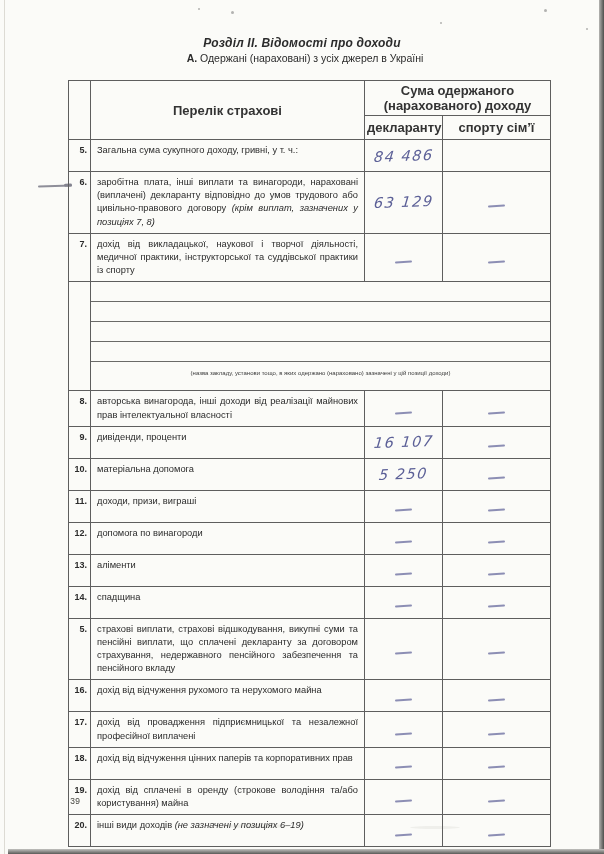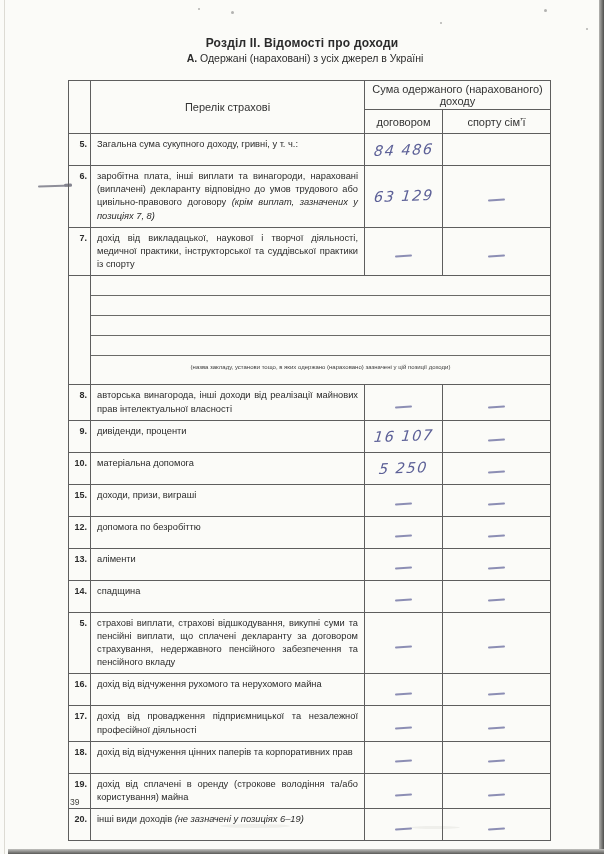--- a/index.html
+++ b/index.html
@@ -13,34 +13,34 @@
   .edge-right  { position:absolute; top:0; right:0; width:5px; height:100%;
                  background:linear-gradient(to right,#b5b5b2,#4e4e4c); }
   .edge-bottom { position:absolute; left:8px; bottom:0; width:596px; height:5px;
                  background:linear-gradient(to bottom,#c2c2bf,#5a5a58); }
   .left-line   { position:absolute; left:4px; top:0; width:1px; height:100%; background:#dddbd4; }
   .speck { position:absolute; background:#777; border-radius:50%; opacity:.55; }
   .smudge { position:absolute; background:#9a9a96; opacity:.12; border-radius:50%; }
 
   
   .titles { position:absolute; top:36px; left:0; width:604px; text-align:center; }
-  .title    { font-size:12px; font-weight:bold; letter-spacing:.2px; }
+  .title    { font-size:12px; font-weight:bold; letter-spacing:.2px;font-style:italic; }
   .subtitle { font-size:10.5px; margin-top:2px;margin-left:6px; }
   .subtitle .b { font-weight:bold; }
 
   
   .decl-table { position:absolute; left:68px; top:80px; width:482px;
                 border-collapse:collapse; table-layout:fixed; }
   .decl-table th, .decl-table td { border:1px solid var(--border); }
   .decl-table { border:1.5px solid #474745; }
   col.c-num  { width:22px; }
   col.c-desc { width:274px; }
   col.c-dec  { width:78px; }
   col.c-fam  { width:108px; }
-  thead th { font-weight:normal; font-size:11px; color:#333; padding:2px; }
+  thead th { font-weight:bold; font-size:13px; color:#333; padding:2px; }
   thead tr.h1 th { height:21px; }
   thead tr.h2 th { height:19px; }
 
   td.num  { font-size:9px; font-weight:bold; text-align:right;
             vertical-align:top; padding:5px 3px 0 0; }
   td.desc { font-size:9.3px; line-height:1.42; text-align:justify;
             vertical-align:top; padding:4px 6px; height:23px;margin-top:25px; }
   td.desc .it { font-style:italic; }
   td.val  { text-align:center; vertical-align:middle; }
 
@@ -55,21 +55,21 @@
   .bl { height:19px; border-bottom:1px solid #6a6a68; }
   .inst-caption { height:20px; font-size:6px; color:#3a3a3a; text-align:center; padding-top:8px; }
 
   
   .pen-mark { position:absolute; left:38px; top:185px; width:34px; height:2px;
               background:#8e8e99; border-radius:2px; transform:rotate(-2deg); }
   .pen-mark::after { content:""; position:absolute; right:0; top:-1px; width:8px; height:3px;
                      background:#83838f; border-radius:2px; }
 
   .page-number { position:absolute; left:70px; top:797px;
-                 font-family:Liberation Sans, sans-serif; font-size:8.5px; color:#44443f; }
+                 font-family:Liberation Mono, monospace; font-size:8.5px; color:#44443f; }
 </style>
 </head>
 <body>
 
 <div class="page">
 
   <div class="edge-right"></div>
   <div class="edge-bottom"></div>
   <div class="left-line"></div>
   <div class="speck" style="left:198px;top:8px;width:2px;height:2px"></div>
@@ -96,21 +96,21 @@
         <col class="c-dec">
         <col class="c-fam">
     </colgroup>
     <thead>
       <tr class="h1">
         <th rowspan="2"></th>
         <th rowspan="2">Перелік страхові</th>
         <th colspan="2">Сума одержаного (нарахованого) доходу</th>
       </tr>
       <tr class="h2">
-        <th>договором</th>
+        <th>декларанту</th>
         <th>спорту сім’ї</th>
       </tr>
     </thead>
     <tbody>
         <tr>
     <td class="num">5.</td>
     <td class="desc"><span class="t">Загальна сума сукупного доходу, гривні, у т. ч.:</span><span class="it"></span></td>
     <td class="val"><span class="hand">84 486</span></td>
     <td class="val"></td>
   </tr>
@@ -150,28 +150,28 @@
     <td class="val"><span class="hand">16 107</span></td>
     <td class="val"><span class="dash"></span></td>
   </tr>
         <tr>
     <td class="num">10.</td>
     <td class="desc"><span class="t">матеріальна допомога</span><span class="it"></span></td>
     <td class="val"><span class="hand">5 250</span></td>
     <td class="val"><span class="dash"></span></td>
   </tr>
         <tr>
-    <td class="num">15.</td>
+    <td class="num">11.</td>
     <td class="desc"><span class="t">доходи, призи, виграші</span><span class="it"></span></td>
     <td class="val"><span class="dash"></span></td>
     <td class="val"><span class="dash"></span></td>
   </tr>
         <tr>
     <td class="num">12.</td>
-    <td class="desc"><span class="t">допомога по безробіттю</span><span class="it"></span></td>
+    <td class="desc"><span class="t">допомога по винагороди</span><span class="it"></span></td>
     <td class="val"><span class="dash"></span></td>
     <td class="val"><span class="dash"></span></td>
   </tr>
         <tr>
     <td class="num">13.</td>
     <td class="desc"><span class="t">аліменти</span><span class="it"></span></td>
     <td class="val"><span class="dash"></span></td>
     <td class="val"><span class="dash"></span></td>
   </tr>
         <tr>
@@ -187,21 +187,21 @@
     <td class="val"><span class="dash"></span></td>
   </tr>
         <tr>
     <td class="num">16.</td>
     <td class="desc"><span class="t">дохід від відчуження рухомого та нерухомого майна</span><span class="it"></span></td>
     <td class="val"><span class="dash"></span></td>
     <td class="val"><span class="dash"></span></td>
   </tr>
         <tr>
     <td class="num">17.</td>
-    <td class="desc"><span class="t">дохід від провадження підприємницької та незалежної професійної діяльності</span><span class="it"></span></td>
+    <td class="desc"><span class="t">дохід від провадження підприємницької та незалежної професійної виплачені</span><span class="it"></span></td>
     <td class="val"><span class="dash"></span></td>
     <td class="val"><span class="dash"></span></td>
   </tr>
         <tr>
     <td class="num">18.</td>
     <td class="desc"><span class="t">дохід від відчуження цінних паперів та корпоративних прав</span><span class="it"></span></td>
     <td class="val"><span class="dash"></span></td>
     <td class="val"><span class="dash"></span></td>
   </tr>
         <tr>

